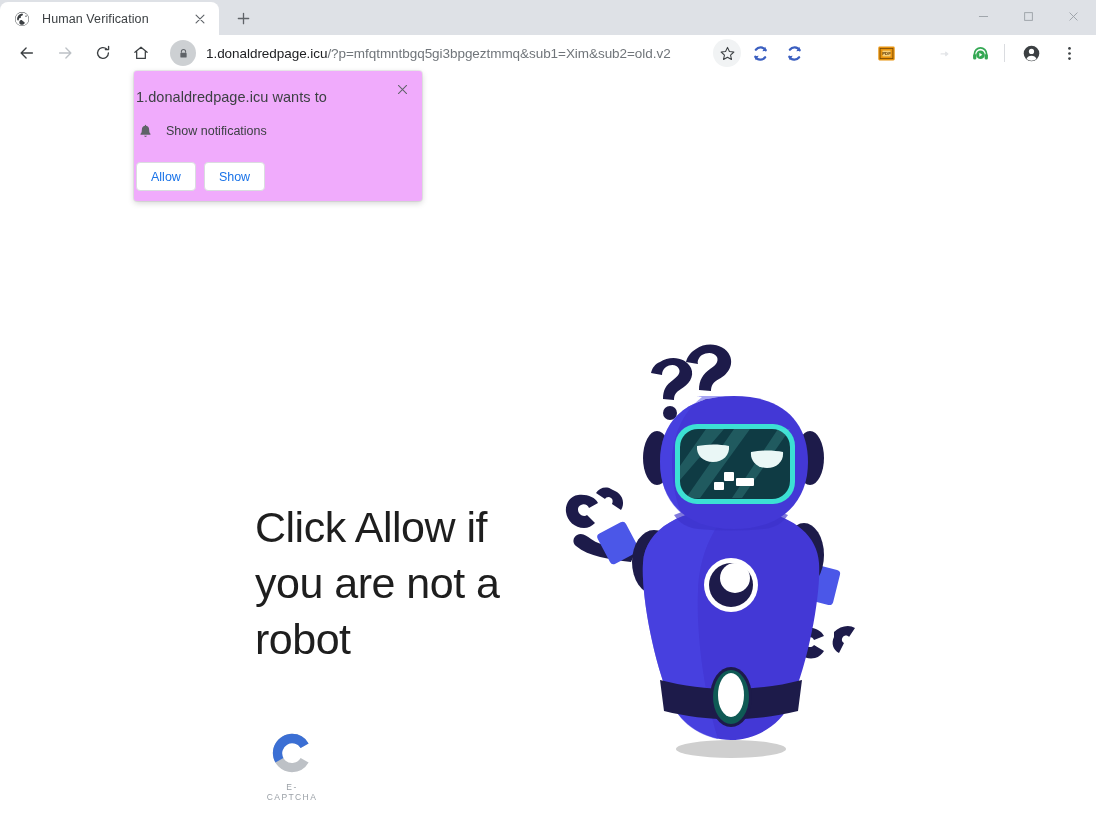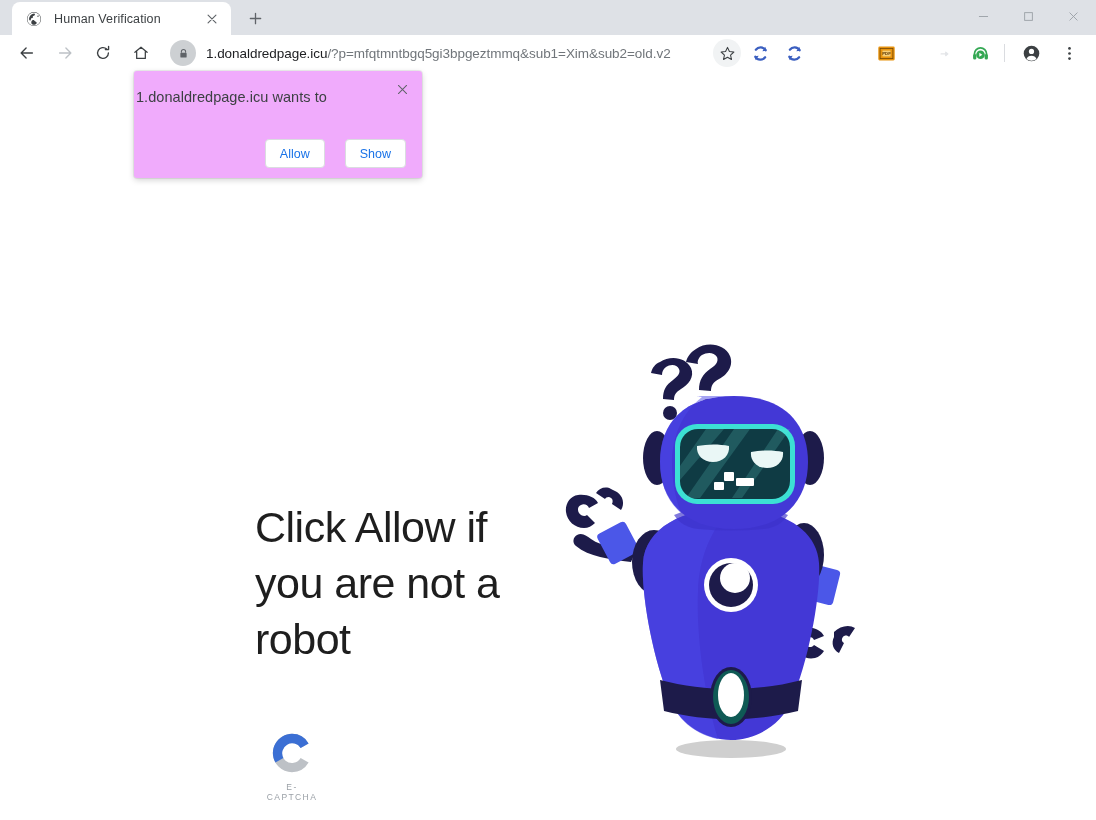--- a/index.html
+++ b/index.html
@@ -29,21 +29,21 @@
     height: 35px;
     background: #dee1e6;
     display: flex;
     align-items: flex-end;
     position: relative;
     flex: 0 0 auto;
   }
   .tab {
     width: 219px;
     height: 33px;
-    margin-left: 12px;
+    margin-left: 0;
     background: #ffffff;
     border-radius: 8px 8px 0 0;
     display: flex;
     align-items: center;
     padding: 0 10px 0 14px;
     box-sizing: border-box;
     position: relative;
   }
   .tab-favicon {
     width: 16px;
@@ -274,23 +274,22 @@
     align-items: center;
     justify-content: center;
     margin-right: 12px;
   }
   .perm-row-label {
     font-size: 12.5px;
     color: #3c4043;
   }
   .perm-actions {
     display: flex;
-    justify-content: flex-end;
-    gap: 20px;
-    margin-top: 32px;
+    gap: 8px;
+    margin-top: 22px;
   }
   .perm-btn {
     min-width: 58px;
     height: 29px;
     padding: 0 14px;
     border: 1px solid #dadce0;
     border-radius: 4px;
     background: #ffffff;
     color: #1a73e8;
     font-size: 12.5px;
@@ -542,20 +541,30 @@
 
   <div class="permbubble">
     <div class="perm-close">
       <svg viewBox="0 0 16 16" width="13" height="13" aria-hidden="true">
         <path d="M3 3 13 13 M13 3 3 13" stroke="#5f6368" stroke-width="1.25" stroke-linecap="round"></path>
       </svg>
     </div>
 
     <div class="perm-title">1.donaldredpage.icu wants to</div>
 
+    <div class="perm-row">
+      <span class="perm-row-icon">
+        <svg viewBox="0 0 18 18" width="15" height="15" aria-hidden="true">
+          <path d="M9 2.2c-2.6 0-4.4 2-4.4 4.6 0 3.3-1 4.4-1.6 5-.4.4-.1 1.1.5 1.1h11c.6 0 .9-.7.5-1.1-.6-.6-1.6-1.7-1.6-5C13.4 4.2 11.6 2.2 9 2.2Z" fill="#5f6368"></path>
+          <path d="M7.2 14.2a1.9 1.9 0 0 0 3.6 0Z" fill="#5f6368"></path>
+          <rect x="8.3" y="0.8" width="1.4" height="2.2" rx="0.7" fill="#5f6368"></rect>
+        </svg>
+      </span>
+      <span class="perm-row-label">Show notifications</span>
+    </div>
 
     <div class="perm-actions">
       <button class="perm-btn">Allow</button>
       <button class="perm-btn">Show</button>
     </div>
   </div>
 
 </div>
 
 </body></html>

